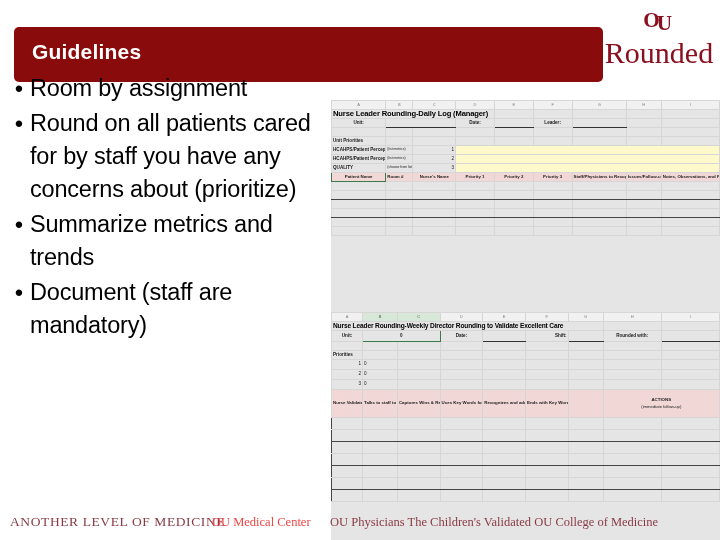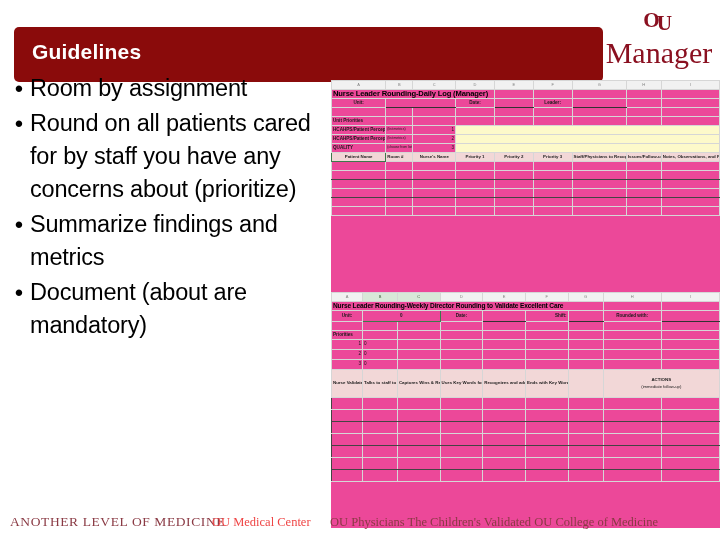--- a/index.html
+++ b/index.html
@@ -96,23 +96,24 @@
     flex: 1 1 auto;
     font-size: 23.5px;
     line-height: 33px;
     color: #000000;
     letter-spacing: -0.2px;
   }
 
   
   .sheet {
     position: absolute;
-    background: #ec4899;
+    background: #e5e5e5;
     font-family: "Liberation Sans", sans-serif;
     overflow: hidden;
+    margin-top: 20px;
   }
   .sheet-1 { left: 331px; top: 80px; width: 389px; height: 212px; }
   .sheet-2 { left: 331px; top: 292px; width: 389px; height: 236px; }
 
   table.grid {
     border-collapse: collapse;
     table-layout: fixed;
     width: 100%;
     font-size: 4.6px;
     color: #1a1a1a;
@@ -214,39 +215,39 @@
 
   <div class="title-bar">
     <div class="title-text">Guidelines</div>
   </div>
 
   <div class="logo">
     <svg class="ou-mark" viewBox="0 0 64 64">
       <text x="18" y="40" font-family="Liberation Serif, serif" font-size="40" font-weight="bold" fill="#8a1020" text-anchor="middle">O</text>
       <text x="42" y="46" font-family="Liberation Serif, serif" font-size="40" font-weight="bold" fill="#8a1020" text-anchor="middle">U</text>
     </svg>
-    <div class="ou-word">Manager</div>
+    <div class="ou-word">Rounded</div>
   </div>
 
   <div class="bullets">
     <div class="bullet">
       <div class="dot">•</div>
       <div class="btext">Room by assignment</div>
     </div>
     <div class="bullet">
       <div class="dot">•</div>
       <div class="btext">Round on all patients cared for by staff you have any concerns about (prioritize)</div>
     </div>
     <div class="bullet">
       <div class="dot">•</div>
-      <div class="btext">Summarize findings and metrics</div>
+      <div class="btext">Summarize metrics and trends</div>
     </div>
     <div class="bullet">
       <div class="dot">•</div>
-      <div class="btext">Document (about are mandatory)</div>
+      <div class="btext">Document (staff are mandatory)</div>
     </div>
   </div>
 
   <div class="sheet sheet-1">
     <table class="grid">
       <colgroup>
         <col style="width:14%">
           <col style="width:7%">
           <col style="width:11%">
         <col style="width:10%">

